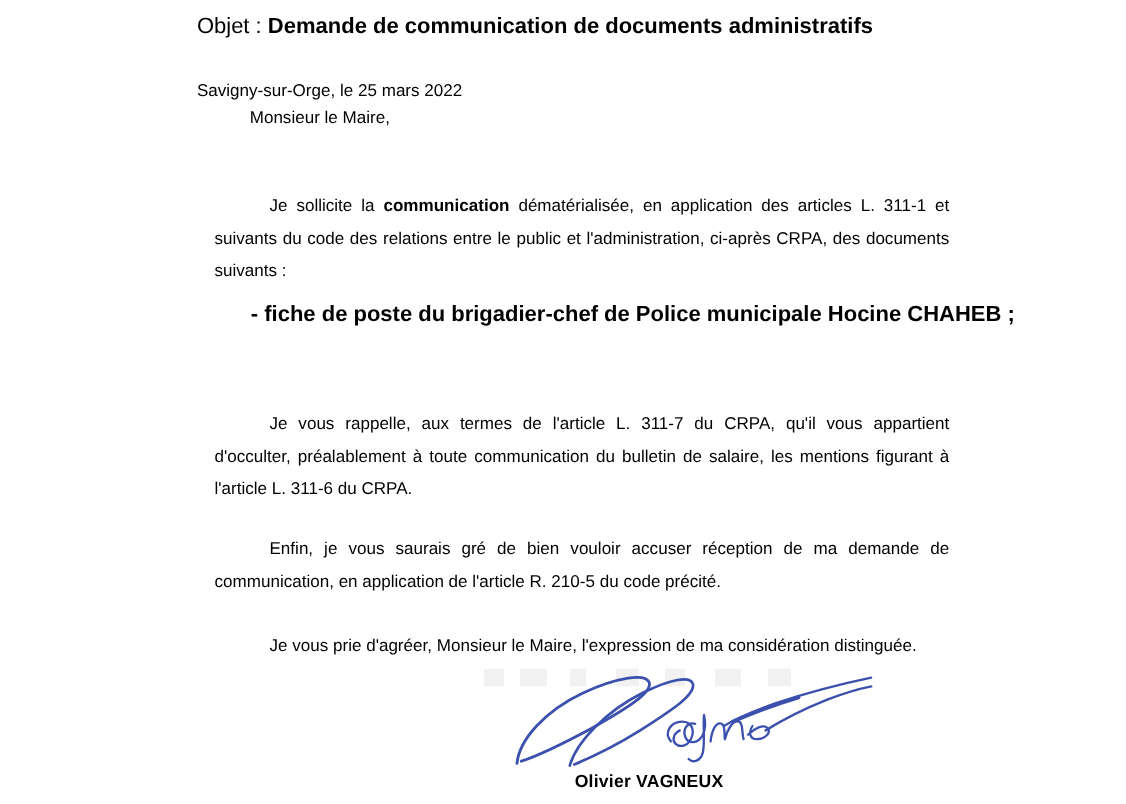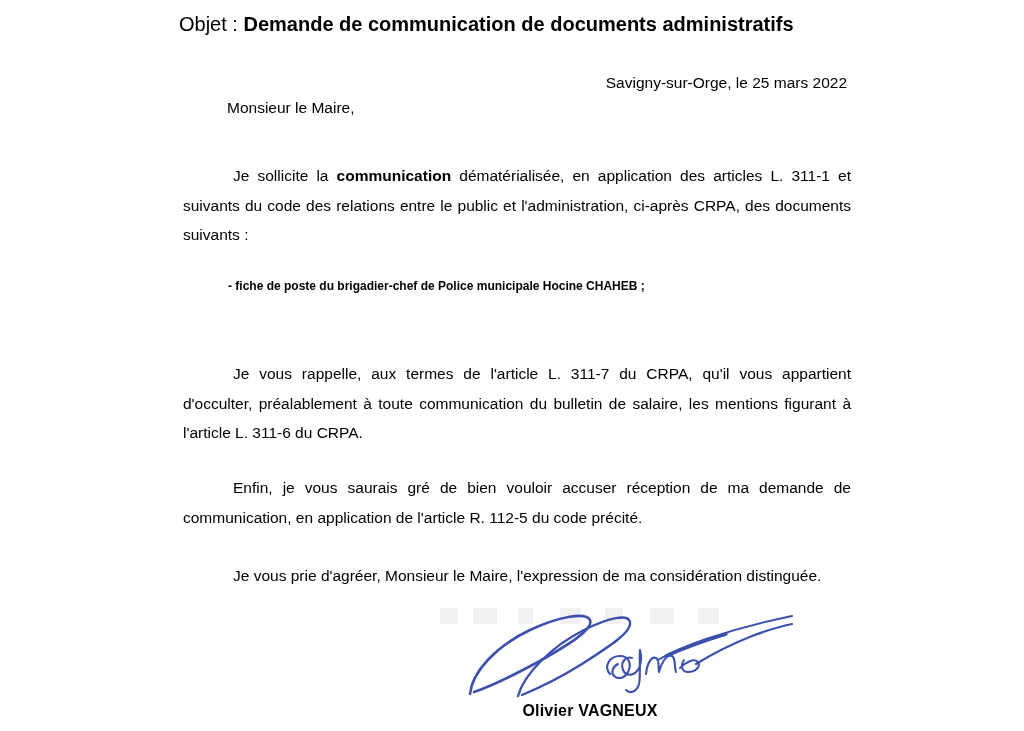--- a/index.html
+++ b/index.html
@@ -34,58 +34,58 @@
     top: 14px;
     font-size: 20px;
     line-height: 20px;
     white-space: nowrap;
   }
   .subject-label { font-weight: 400; }
   .subject-value { font-weight: 700; }
 
   .date-line {
     top: 73px;
-    text-align: right;
+    text-align: left;
     padding-right: 54px;
     font-size: 15.5px;
     line-height: 20px;
   }
 
   .salutation {
     top: 98px;
     left: 227px;
     width: 620px;
     font-size: 15.5px;
     line-height: 20px;
   }
 
   p.para {
     position: absolute;
     left: 179px;
     width: 668px;
-    margin: 4px;
+    margin: 16px;
     font-size: 15.5px;
     line-height: 29.5px;
     text-align: justify;
     text-indent: 50px;
     hyphens: none;
   }
   p.para b { font-weight: 700; }
 
   .p1 { top: 157px; }
   .p3 { top: 355px; }
   .p4 { top: 469px; }
   .p5 { top: 557px; }
 
   .request-list {
     position: absolute;
     left: 228px;
     top: 272px;
     width: 620px;
-    font-size: 12px;
+    font-size: 20px;
     font-weight: 700;
     line-height: 29px;
   }
   .request-list .item { white-space: nowrap; }
 
   
   .signature-block {
     position: absolute;
     left: 380px;
     top: 600px;
@@ -140,21 +140,21 @@
   <div class="body-col salutation">Monsieur le Maire,</div>
 
   <p class="para p1"><span>Je sollicite la </span><b>communication</b><span> dématérialisée, en application des articles L. 311-1 et suivants du code des relations entre le public et l'administration, ci-après CRPA, des documents suivants :</span></p>
 
   <div class="request-list">
     <div class="item">- fiche de poste du brigadier-chef de Police municipale Hocine CHAHEB ;</div>
   </div>
 
   <p class="para p3">Je vous rappelle, aux termes de l'article L. 311-7 du CRPA, qu'il vous appartient d'occulter, préalablement à toute communication du bulletin de salaire, les mentions figurant à l'article L. 311-6 du CRPA.</p>
 
-  <p class="para p4">Enfin, je vous saurais gré de bien vouloir accuser réception de ma demande de communication, en application de l'article R. 112-5 du code précité.</p>
+  <p class="para p4">Enfin, je vous saurais gré de bien vouloir accuser réception de ma demande de communication, en application de l'article R. 210-5 du code précité.</p>
 
   <p class="para p5">Je vous prie d'agréer, Monsieur le Maire, l'expression de ma considération distinguée.</p>
 
   <div class="signature-block">
 
     <div class="scan-smudge"></div>
 
     <svg class="signature-ink" viewBox="0 0 340 100" aria-hidden="true">
       <g fill="none" stroke="#3c51ad" stroke-linecap="round" stroke-linejoin="round">
 

